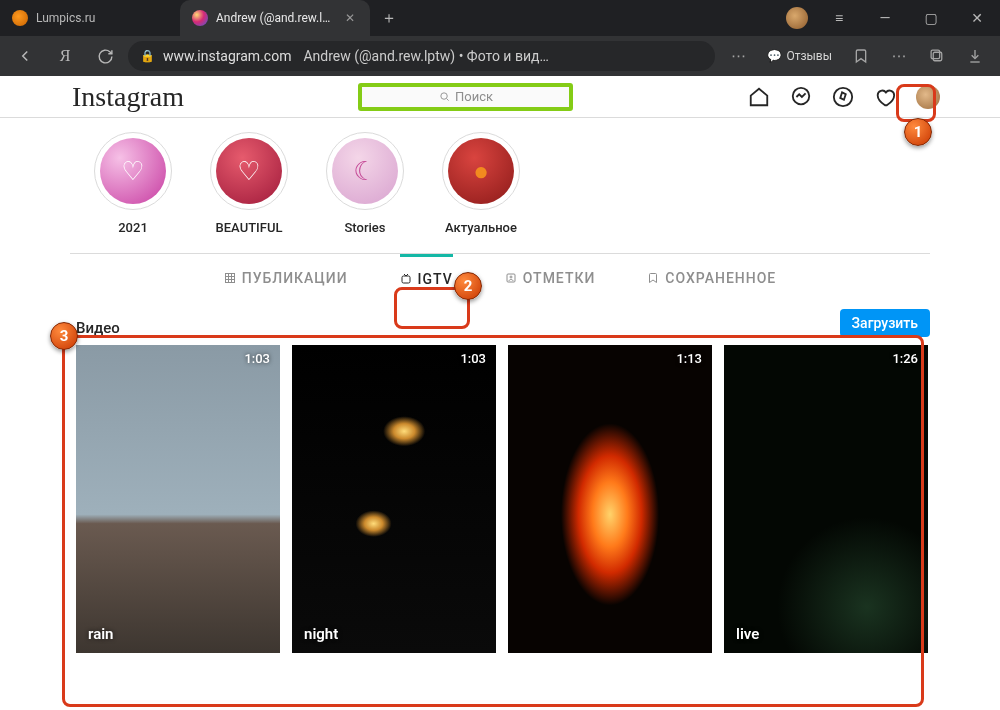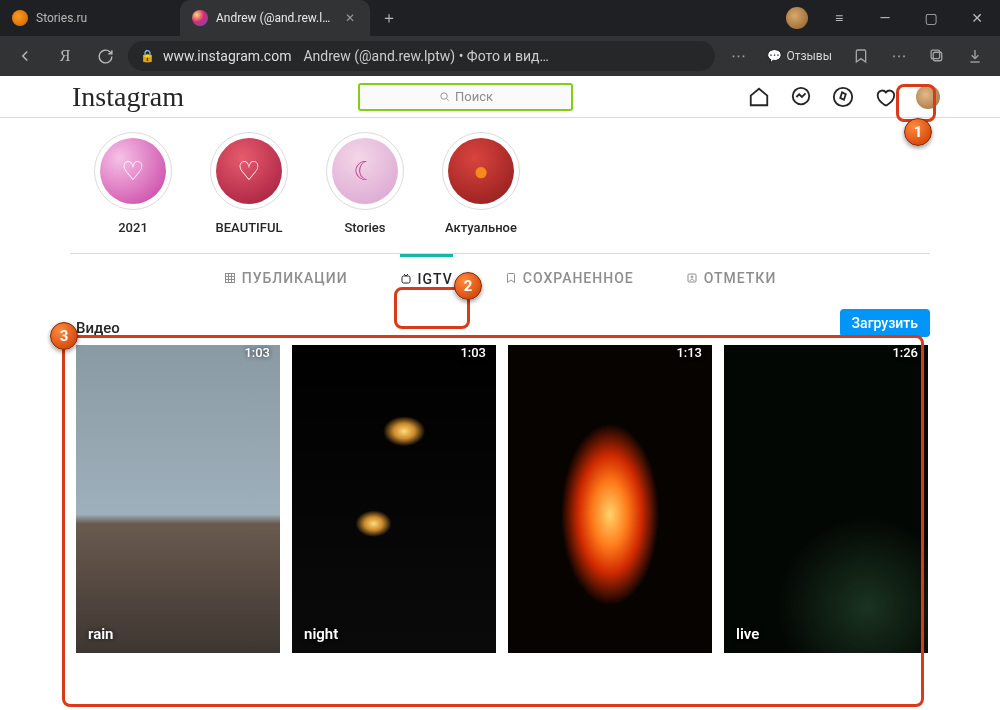--- a/index.html
+++ b/index.html
@@ -29,21 +29,21 @@
 .addr-pill .title{color:#ccc;margin-left:4px;}
 .right-tools{display:flex;align-items:center;gap:4px;}
 .review-btn{display:flex;align-items:center;gap:4px;padding:4px 8px;color:#d6d6d6;font-size:12px;border-radius:4px;}
 .tool-btn{width:34px;height:34px;display:flex;align-items:center;justify-content:center;color:#a5a5a5;font-size:15px;cursor:pointer;}
 
 .page{background:#fff;height:634px;overflow:hidden;position:relative;}
 
 
 .ig-header{height:42px;border-bottom:1px solid #dbdbdb;display:flex;align-items:center;justify-content:space-between;padding:0 60px 0 72px;}
 .ig-logo{font-family:"Brush Script MT","Segoe Script",cursive;font-size:28px;font-weight:500;color:#262626;}
-.search-box{width:215px;height:28px;background:#fafafa;border:2px solid #84cc16;border-radius:3px;display:flex;align-items:center;justify-content:center;gap:5px;color:#8e8e8e;font-size:13px;}
+.search-box{width:215px;height:28px;background:#fafafa;border:4px solid #84cc16;border-radius:3px;display:flex;align-items:center;justify-content:center;gap:5px;color:#8e8e8e;font-size:13px;}
 .ig-nav{display:flex;align-items:center;gap:20px;}
 .ig-nav-icon{width:22px;height:22px;color:#262626;cursor:pointer;}
 .ig-avatar{width:24px;height:24px;border-radius:50%;background:radial-gradient(circle at 40% 40%,#e2b98a,#9c6b3a);cursor:pointer;}
 
 
 .highlights{display:flex;gap:38px;padding:14px 0 18px 94px;}
 .hl{display:flex;flex-direction:column;align-items:center;gap:10px;cursor:pointer;}
 .hl-ring{width:78px;height:78px;border-radius:50%;background:#fff;border:1px solid #dbdbdb;display:flex;align-items:center;justify-content:center;}
 .hl-inner{width:66px;height:66px;border-radius:50%;display:flex;align-items:center;justify-content:center;}
 .hl-label{font-size:13px;color:#262626;font-weight:500;}
@@ -51,37 +51,37 @@
 .tabs-row{height:48px;border-top:1px solid #dbdbdb;display:flex;justify-content:center;gap:52px;align-items:center;margin:0 70px;}
 .page-tab{display:flex;align-items:center;gap:6px;color:#8e8e8e;font-size:14px;letter-spacing:1px;font-weight:500;cursor:pointer;height:100%;}
 .page-tab.active{color:#262626;border-top:3px solid #14b8a6;margin-top:-1px;}
 
 .section-head{display:flex;justify-content:space-between;align-items:flex-end;padding:8px 70px 8px 76px;}
 .section-title{font-size:15px;color:#262626;font-weight:500;}
 .upload-btn{background:#0095f6;color:#fff;font-size:14px;font-weight:500;padding:6px 12px;border-radius:4px;cursor:pointer;border:none;}
 
 .videos{display:flex;gap:12px;padding:0 70px 0 76px;}
 .video{width:204px;height:308px;background:#333;position:relative;cursor:pointer;overflow:hidden;}
-.video .dur{position:absolute;top:0;right:10px;color:#fff;font-size:13px;font-weight:500;text-shadow:0 0 4px rgba(0,0,0,.7);}
+.video .dur{position:absolute;top:6px;right:10px;color:#fff;font-size:13px;font-weight:500;text-shadow:0 0 4px rgba(0,0,0,.7);}
 .video .vtitle{position:absolute;bottom:0;left:0;right:0;padding:10px 12px;color:#fff;font-size:15px;font-weight:600;text-shadow:0 0 4px rgba(0,0,0,.7);}
 
 
 .annot{position:absolute;border:3px solid #d93a1a;border-radius:8px;pointer-events:none;}
 .annot-num{position:absolute;width:28px;height:28px;border-radius:50%;background:radial-gradient(circle at 35% 30%,#ff8a3d,#c83600);color:#fff;font-weight:700;font-size:15px;display:flex;align-items:center;justify-content:center;border:1px solid #802400;box-shadow:0 2px 4px rgba(0,0,0,.4);pointer-events:none;}
 
 svg{display:block;}
 </style>
 </head>
 <body>
 
 <div class="titlebar">
   <div class="tabs">
     <div class="tab inactive">
       <span class="tab-icon orange"></span>
-      <span class="tab-title">Stories.ru</span>
+      <span class="tab-title">Lumpics.ru</span>
     </div>
     <div class="tab active">
       <span class="tab-icon ig"></span>
       <span class="tab-title">Andrew (@and.rew.lptw</span>
       <span class="tab-close">✕</span>
     </div>
     <div class="new-tab">＋</div>
   </div>
   <div class="user-avatar-small"></div>
   <div class="win-controls">
@@ -218,34 +218,34 @@
           <svg width="12" height="12" viewBox="0 0 24 24" fill="none" stroke="currentColor" stroke-width="2">
             <rect x="4" y="6" width="16" height="14" rx="3"></rect>
             <path d="M8 2l4 4 4-4"></path>
           </svg>
         </span>
         <span>IGTV</span>
       </div>
       <div class="page-tab">
         <span>
           <svg width="12" height="12" viewBox="0 0 24 24" fill="none" stroke="currentColor" stroke-width="2">
-            <path d="M19 21l-7-5-7 5V5a2 2 0 012-2h10a2 2 0 012 2z"></path>
-          </svg>
-        </span>
-        <span>СОХРАНЕННОЕ</span>
-      </div>
-      <div class="page-tab">
-        <span>
-          <svg width="12" height="12" viewBox="0 0 24 24" fill="none" stroke="currentColor" stroke-width="2">
             <rect x="4" y="4" width="16" height="16" rx="2"></rect>
             <circle cx="12" cy="10" r="2"></circle>
             <path d="M8 18c0-2 2-3 4-3s4 1 4 3"></path>
           </svg>
         </span>
         <span>ОТМЕТКИ</span>
+      </div>
+      <div class="page-tab">
+        <span>
+          <svg width="12" height="12" viewBox="0 0 24 24" fill="none" stroke="currentColor" stroke-width="2">
+            <path d="M19 21l-7-5-7 5V5a2 2 0 012-2h10a2 2 0 012 2z"></path>
+          </svg>
+        </span>
+        <span>СОХРАНЕННОЕ</span>
       </div>
     </div>
 
   <div class="section-head">
     <div class="section-title">Видео</div>
     <button class="upload-btn">Загрузить</button>
   </div>
 
   <div class="videos" id="videos">
       <div class="video" style="background: linear-gradient(rgb(138, 154, 165) 0%, rgb(158, 176, 187) 55%, rgb(106, 90, 80) 58%, rgb(61, 54, 48) 100%);">

